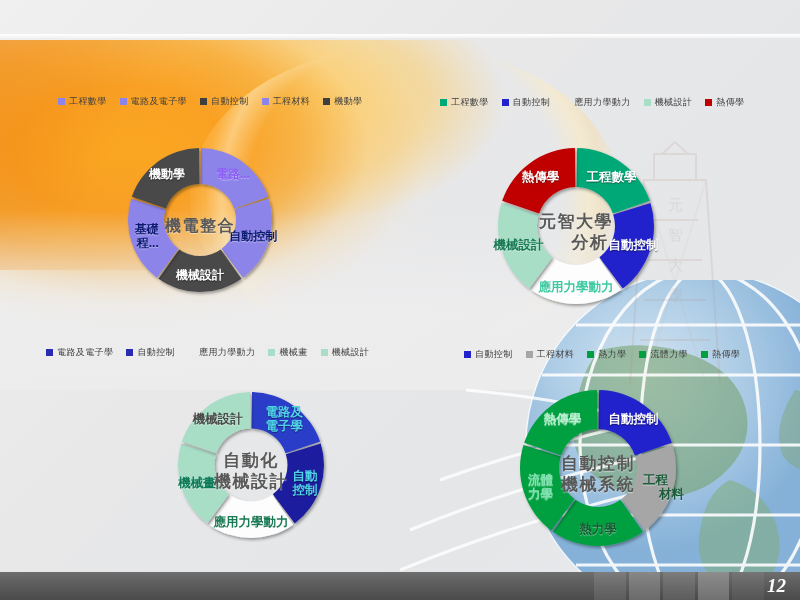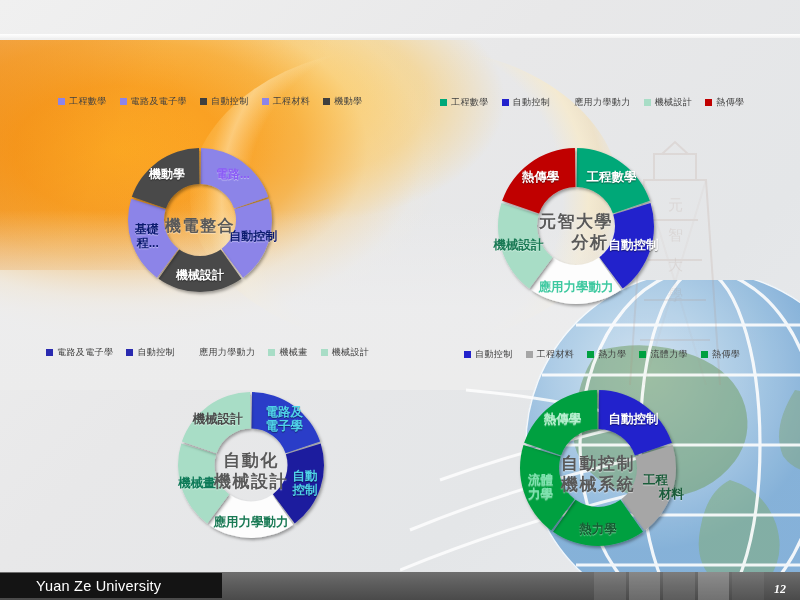--- a/index.html
+++ b/index.html
@@ -52,21 +52,21 @@
     background:linear-gradient(to bottom,#6e6e6e 0%,#5e5e5e 40%,#4a4a4a 100%);}
   .footer-bars{position:absolute;right:36px;bottom:0;height:28px;width:170px;display:flex;gap:3px;align-items:stretch;}
   .footer-bars i{display:block;flex:1;background:rgba(255,255,255,.10);}
   .footer-bars i:nth-child(2){background:rgba(255,255,255,.18);}
   .footer-bars i:nth-child(4){background:rgba(255,255,255,.22);}
   .footer-bars i:nth-child(5){background:rgba(255,255,255,.06);}
   .footer-name{position:absolute;left:0;bottom:2px;width:222px;height:25px;
     background:#141414;display:flex;align-items:center;}
   .footer-name span{color:#ffffff;font-size:14.5px;margin-left:36px;letter-spacing:.2px;}
   .footer-page{position:absolute;right:14px;bottom:3px;color:#ffffff;
-    font-size:12px;font-style:italic;font-weight:700;font-family:"Liberation Serif",serif;}
+    font-size:19px;font-style:italic;font-weight:700;font-family:"Liberation Serif",serif;}
 
   
   .legend{position:absolute;display:flex;align-items:center;white-space:nowrap;}
   .legend-item{display:flex;align-items:center;margin-right:13px;}
   .legend-swatch{width:7px;height:7px;margin-right:4px;display:inline-block;}
   .legend-label{font-size:9px;color:#404040;font-family:"DejaVu Serif","Liberation Serif",serif;
     letter-spacing:.4px;}
 
   
   .donut{position:absolute;}
@@ -386,19 +386,16 @@
     </div>
 
   <div class="footer">
     <div class="footer-bars">
       <i></i>
         <i></i>
         <i></i>
         <i></i>
         <i></i>
     </div>
-    <div class="footer-name">
-      <span>Yuan Ze University</span>
-    </div>
     <div class="footer-page">12</div>
   </div>
 
 </div>
 
 </body></html>

